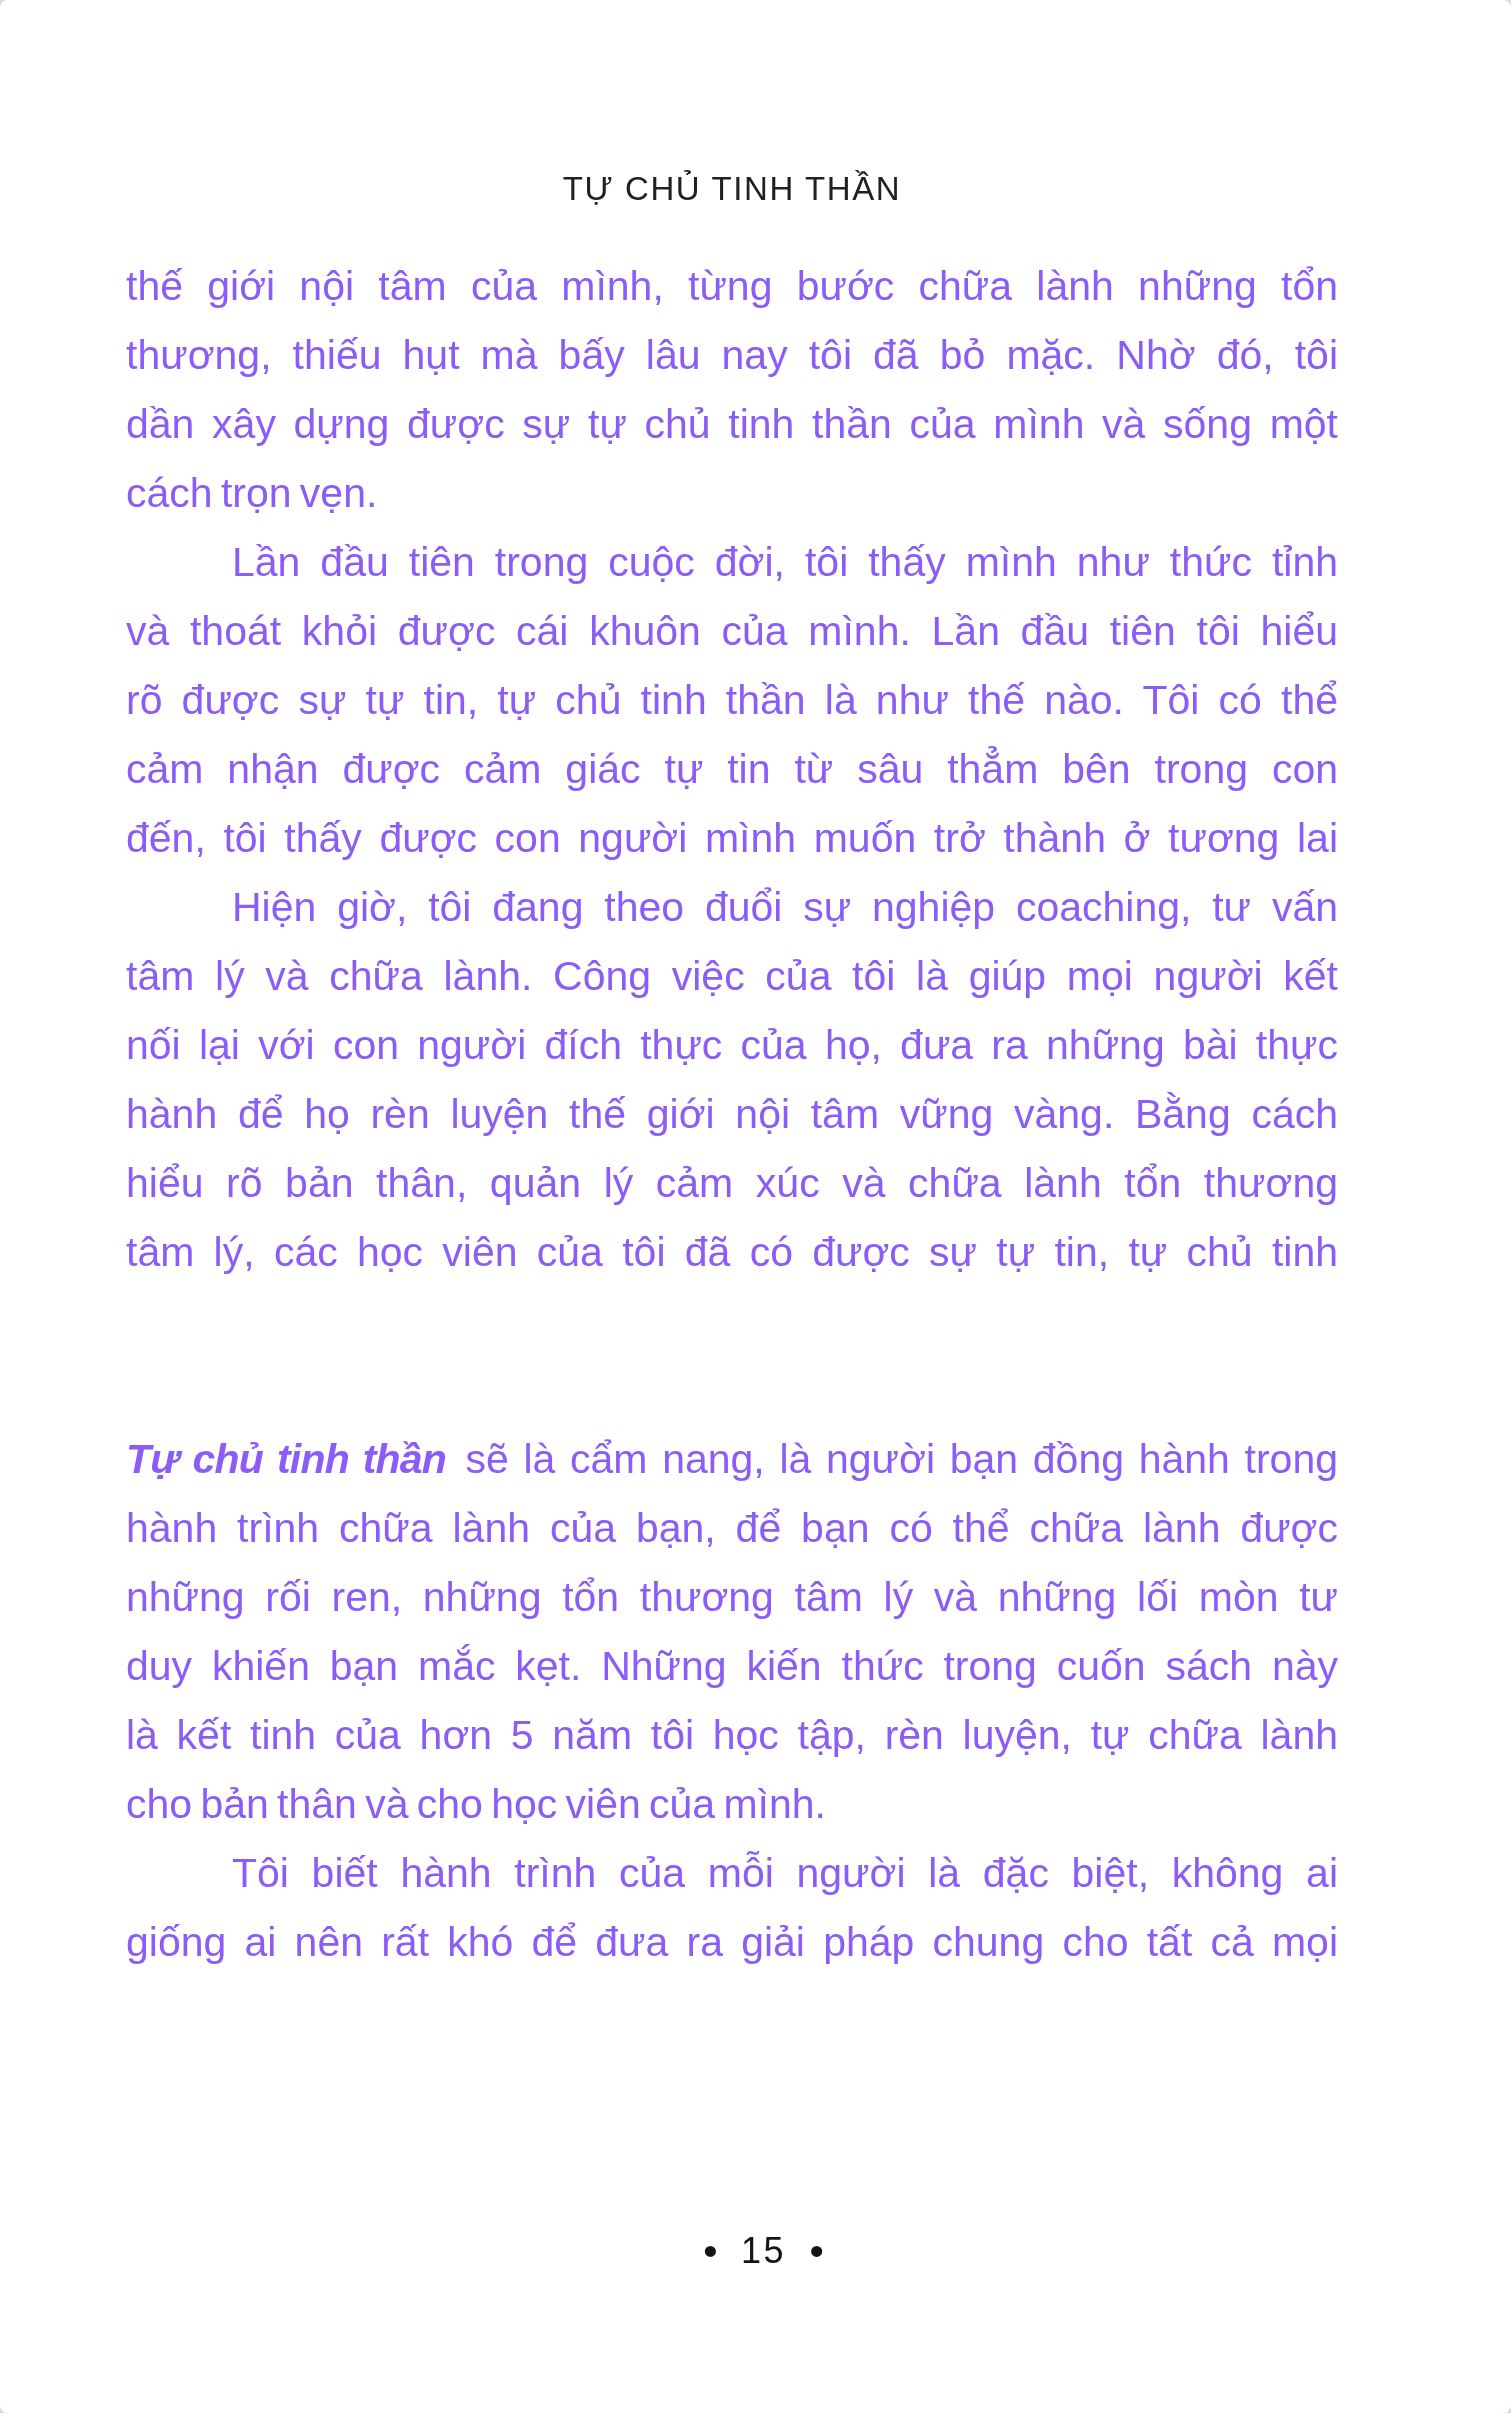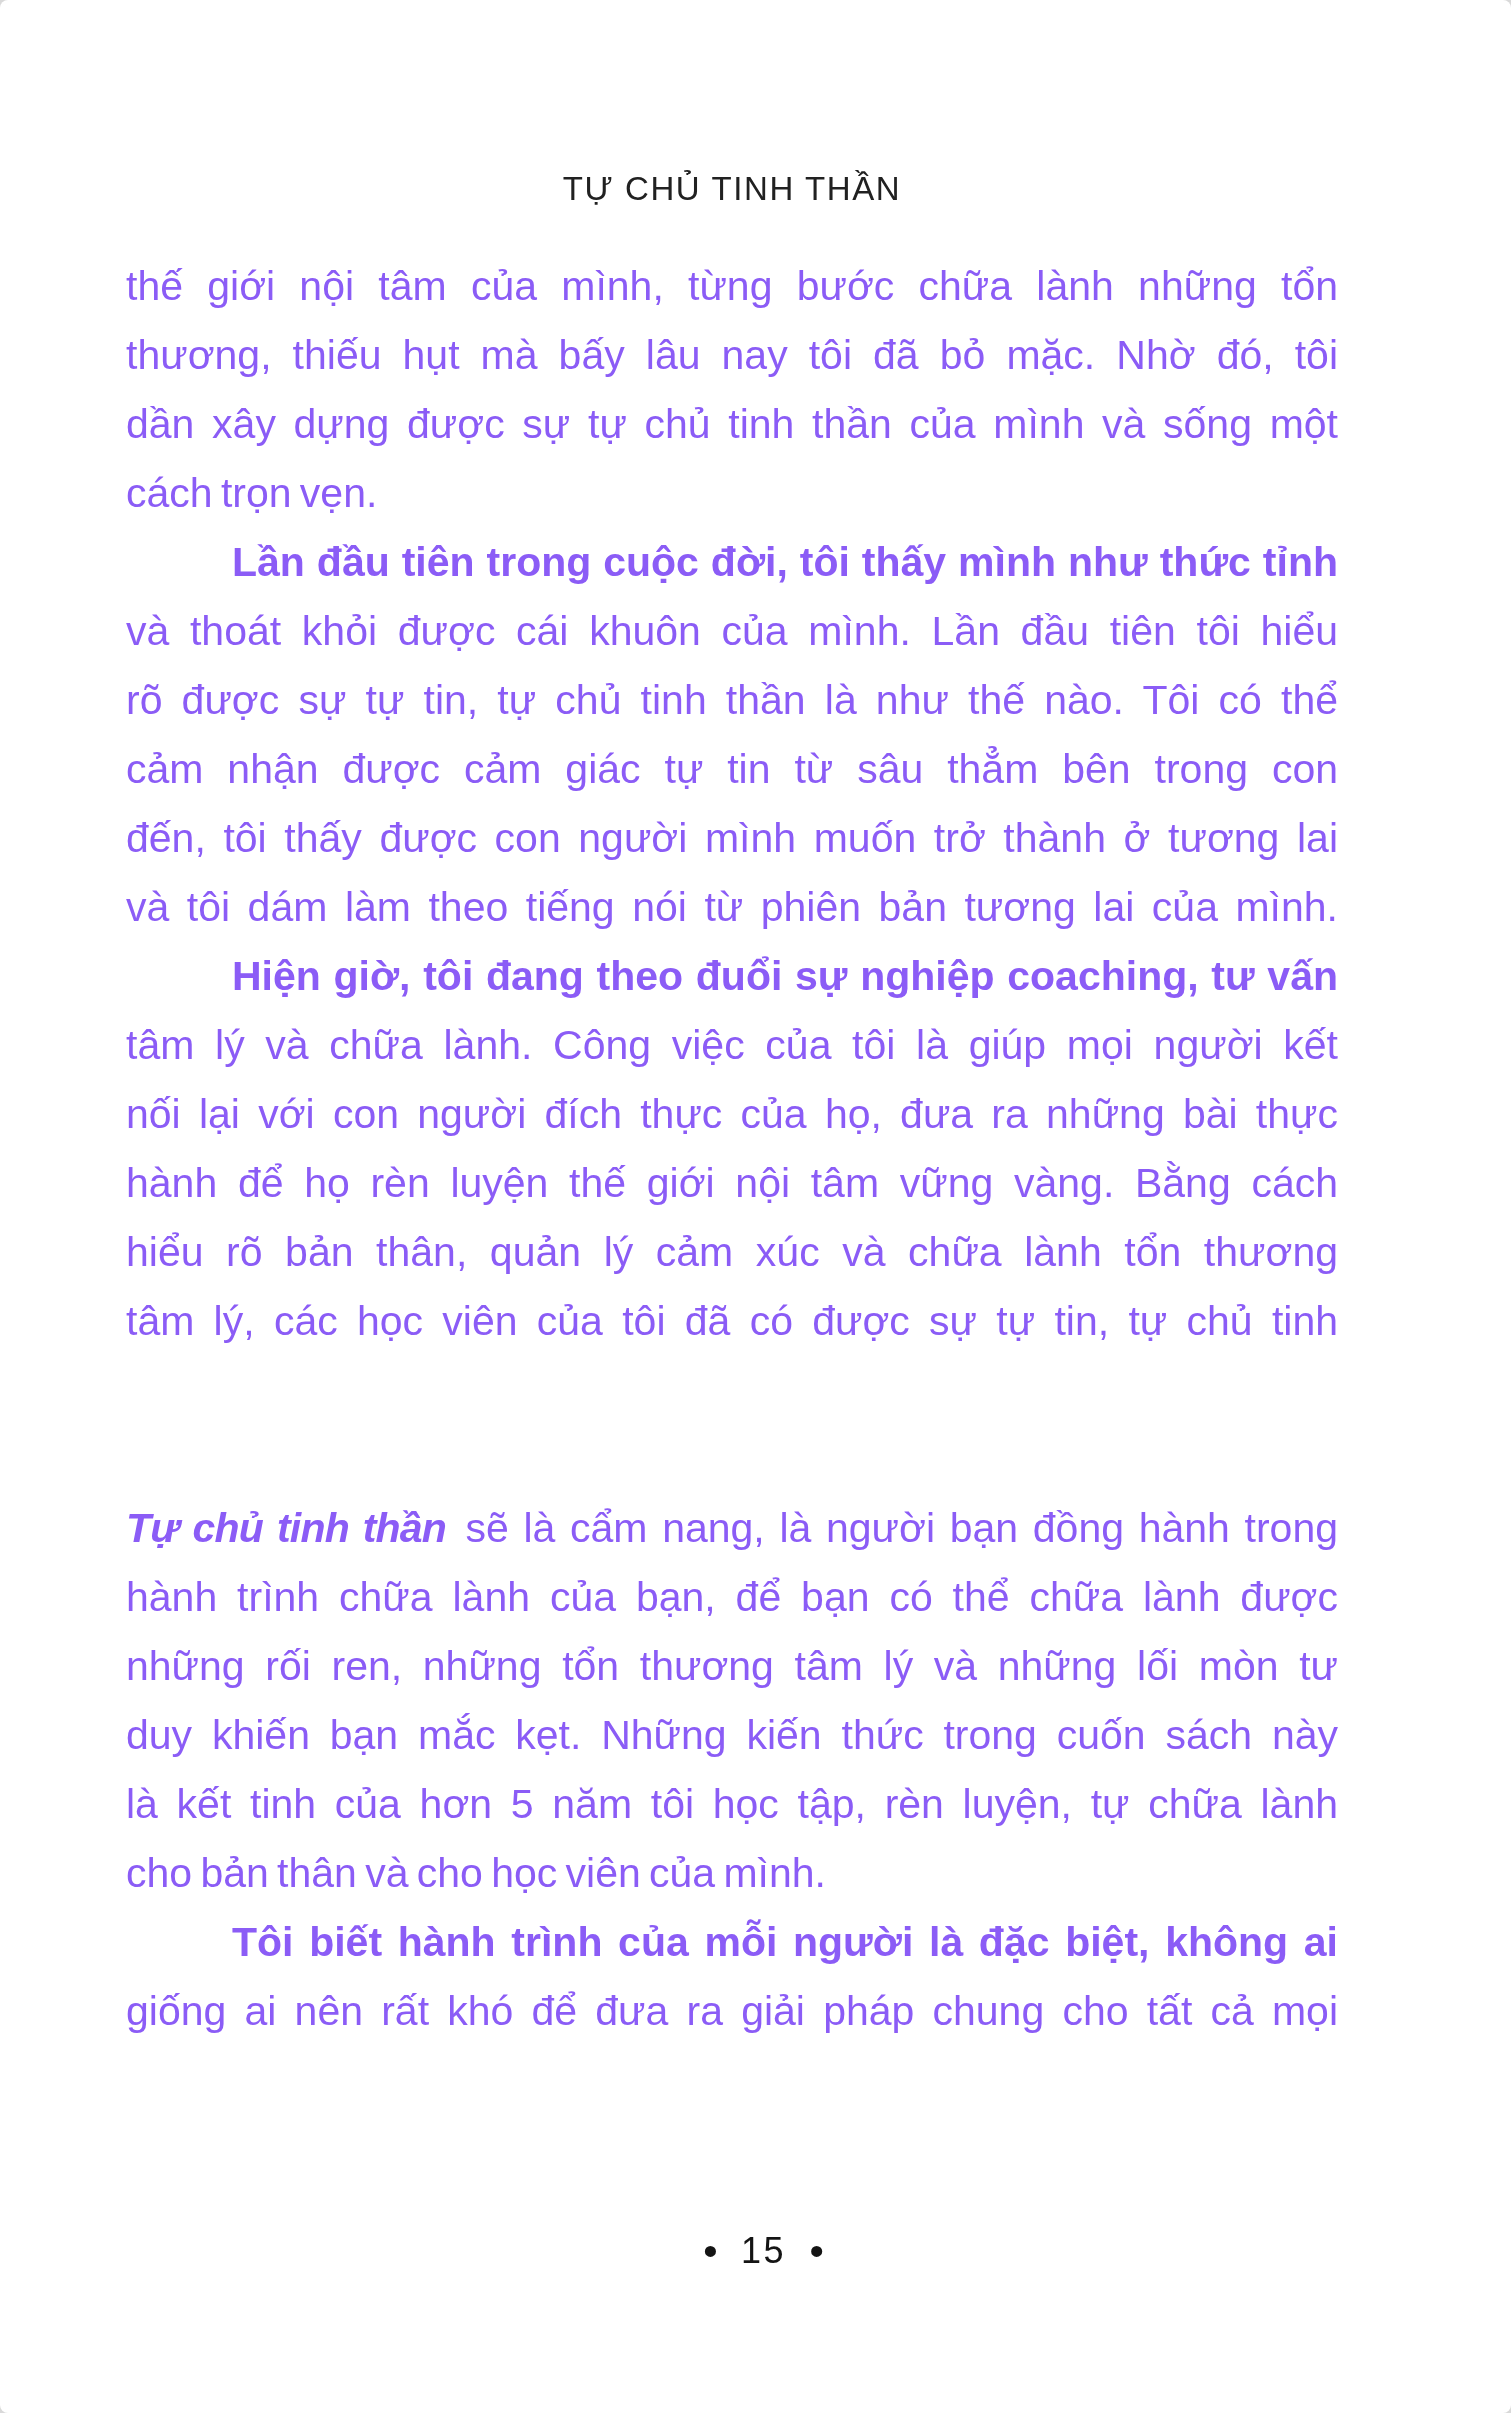--- a/index.html
+++ b/index.html
@@ -36,21 +36,21 @@
   .body-text .para.gap { margin-top: 138px; }
   .line {
     font-size: 41px;
     line-height: 69px;
     text-align: justify;
     text-align-last: justify;
     word-spacing: -3.1px;
     color: #8b5cf6;
   }
   .line.endl { text-align-last: left; }
-  .line.ind  { text-indent: 106px; font-weight: bold; }
+  .line.ind  { text-indent: 106px; }
   .line.tight { word-spacing: -5.5px; }
   .lead {
     font-weight: 700;
     font-style: italic;
     letter-spacing: -0.8px;
     padding-right: 4.7px;
   }
   .footer {
     position: absolute;
     top: 2228px;
@@ -81,21 +81,20 @@
           <div class="line">thương, thiếu hụt mà bấy lâu nay tôi đã bỏ mặc. Nhờ đó, tôi</div>
           <div class="line">dần xây dựng được sự tự chủ tinh thần của mình và sống một</div>
           <div class="line endl">cách trọn vẹn.</div>
         </div>
         <div class="para">
           <div class="line ind">Lần đầu tiên trong cuộc đời, tôi thấy mình như thức tỉnh</div>
           <div class="line">và thoát khỏi được cái khuôn của mình. Lần đầu tiên tôi hiểu</div>
           <div class="line">rõ được sự tự tin, tự chủ tinh thần là như thế nào. Tôi có thể</div>
           <div class="line">cảm nhận được cảm giác tự tin từ sâu thẳm bên trong con</div>
           <div class="line">đến, tôi thấy được con người mình muốn trở thành ở tương lai</div>
-          <div class="line">và tôi dám làm theo tiếng nói từ phiên bản tương lai của mình.</div>
         </div>
         <div class="para">
           <div class="line ind">Hiện giờ, tôi đang theo đuổi sự nghiệp coaching, tư vấn</div>
           <div class="line">tâm lý và chữa lành. Công việc của tôi là giúp mọi người kết</div>
           <div class="line">nối lại với con người đích thực của họ, đưa ra những bài thực</div>
           <div class="line">hành để họ rèn luyện thế giới nội tâm vững vàng. Bằng cách</div>
           <div class="line">hiểu rõ bản thân, quản lý cảm xúc và chữa lành tổn thương</div>
           <div class="line">tâm lý, các học viên của tôi đã có được sự tự tin, tự chủ tinh</div>
         </div>
         <div class="para gap">

